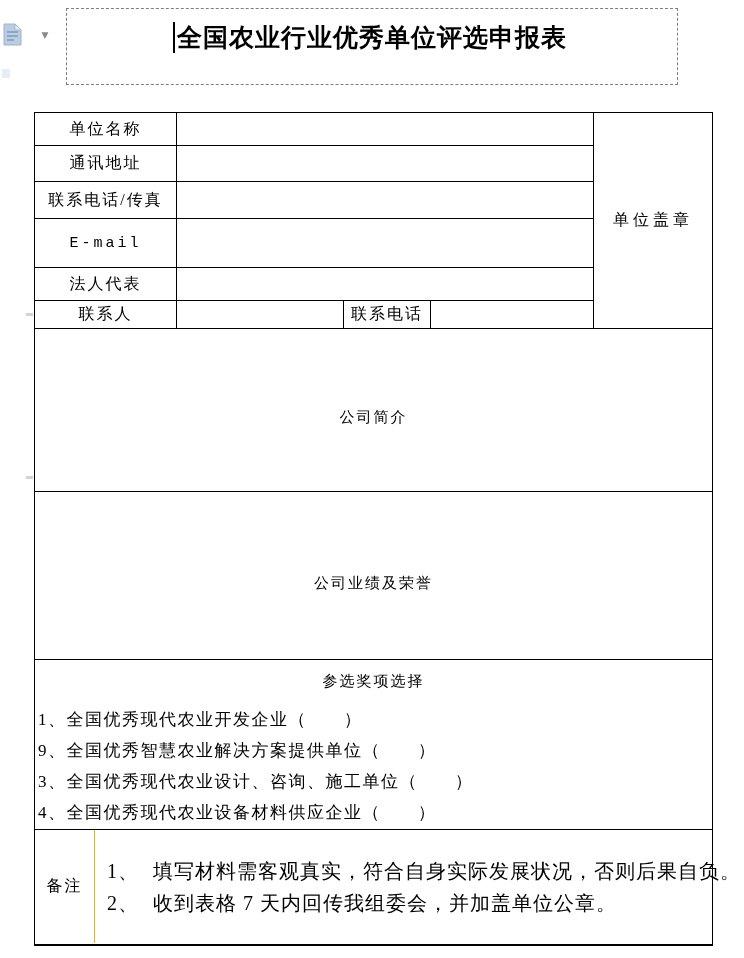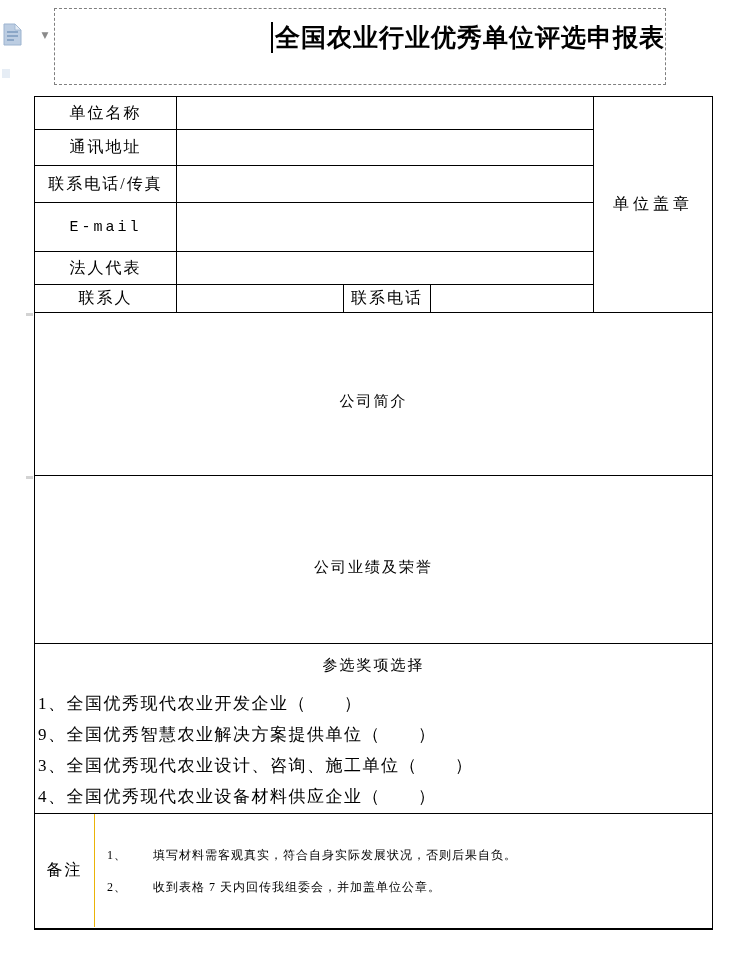--- a/index.html
+++ b/index.html
@@ -15,33 +15,33 @@
   .paste-widget { position:absolute; left:2px; top:22px; width:52px; height:30px; }
   .paste-icon { position:absolute; left:1px; top:1px; width:19px; height:23px; cursor:pointer; }
   .paste-dropdown { position:absolute; left:38px; top:8px; width:10px; height:10px;
     font-size:9px; color:#8a8a8a; line-height:10px; text-align:center; cursor:pointer;
     font-family:"DejaVu Sans",sans-serif; }
   .partial-icon { position:absolute; left:0px; top:47px; width:8px; height:9px;
     background:#dbe5f1; opacity:.7; }
 
   
   .title-frame {
-    position:absolute; left:54px; top:8px; width:612px; height:77px;
-    border:1px dashed #7f7f7f; text-align:right;
+    position:absolute; left:66px; top:8px; width:612px; height:77px;
+    border:1px dashed #7f7f7f; text-align:center;
   }
   .doc-title {
     display:inline-block; position:relative; margin-top:13px;
     font-size:25px; font-weight:bold; letter-spacing:1px; line-height:32px;
     white-space:nowrap;
   }
   .text-cursor { position:absolute; left:-4px; top:0px; width:2px; height:31px; background:#000; }
 
   
   .form-table {
-    position:absolute; left:34px; top:96px; width:678px;
+    position:absolute; left:34px; top:112px; width:678px;
     border-collapse:collapse; table-layout:fixed;
     font-size:16px;
   }
   .form-table td { border:1px solid #000; padding:0; vertical-align:middle; }
   .form-table tr.last-row td { border-bottom-width:2px; }
   .lbl { text-align:center; letter-spacing:2px; white-space:nowrap; }
   .seal-cell { text-align:center; vertical-align:middle; letter-spacing:4px; }
   .section-cell { vertical-align:top; text-align:center;margin-top:16px; }
   .section-heading { font-size:15px; letter-spacing:2px; }
   .sec-intro .section-heading { padding-top:14px; }
@@ -50,21 +50,21 @@
   .awards-heading { text-align:center; font-size:15px; letter-spacing:2px; padding-top:11px; margin-bottom:13px; }
   .award-option { font-size:17px; letter-spacing:1.5px; line-height:31px; padding-left:3px; white-space:nowrap; }
   
   .remarks-wrap { display:flex; width:100%; height:113px; }
   .remarks-label {
     width:60px; flex:0 0 60px; border-right:1px solid #eab308;
     display:flex; align-items:center; justify-content:center;
     font-size:16px; letter-spacing:2px;
   }
   .remarks-body { flex:1; padding:25px 6px 0 12px; }
-  .remark-line { font-size:12px; line-height:32px; letter-spacing:1px; white-space:nowrap; }
+  .remark-line { font-size:20px; line-height:32px; letter-spacing:1px; white-space:nowrap; }
   .remark-num { display:inline-block; width:46px; }
 
   
   .row-marker { position:absolute; width:7px; height:3px; background:#c8c8c8; opacity:.8; }
   .row-marker.m1 { left:26px; top:313px; }
   .row-marker.m2 { left:26px; top:476px; }
 </style>
 </head>
 <body>
 

